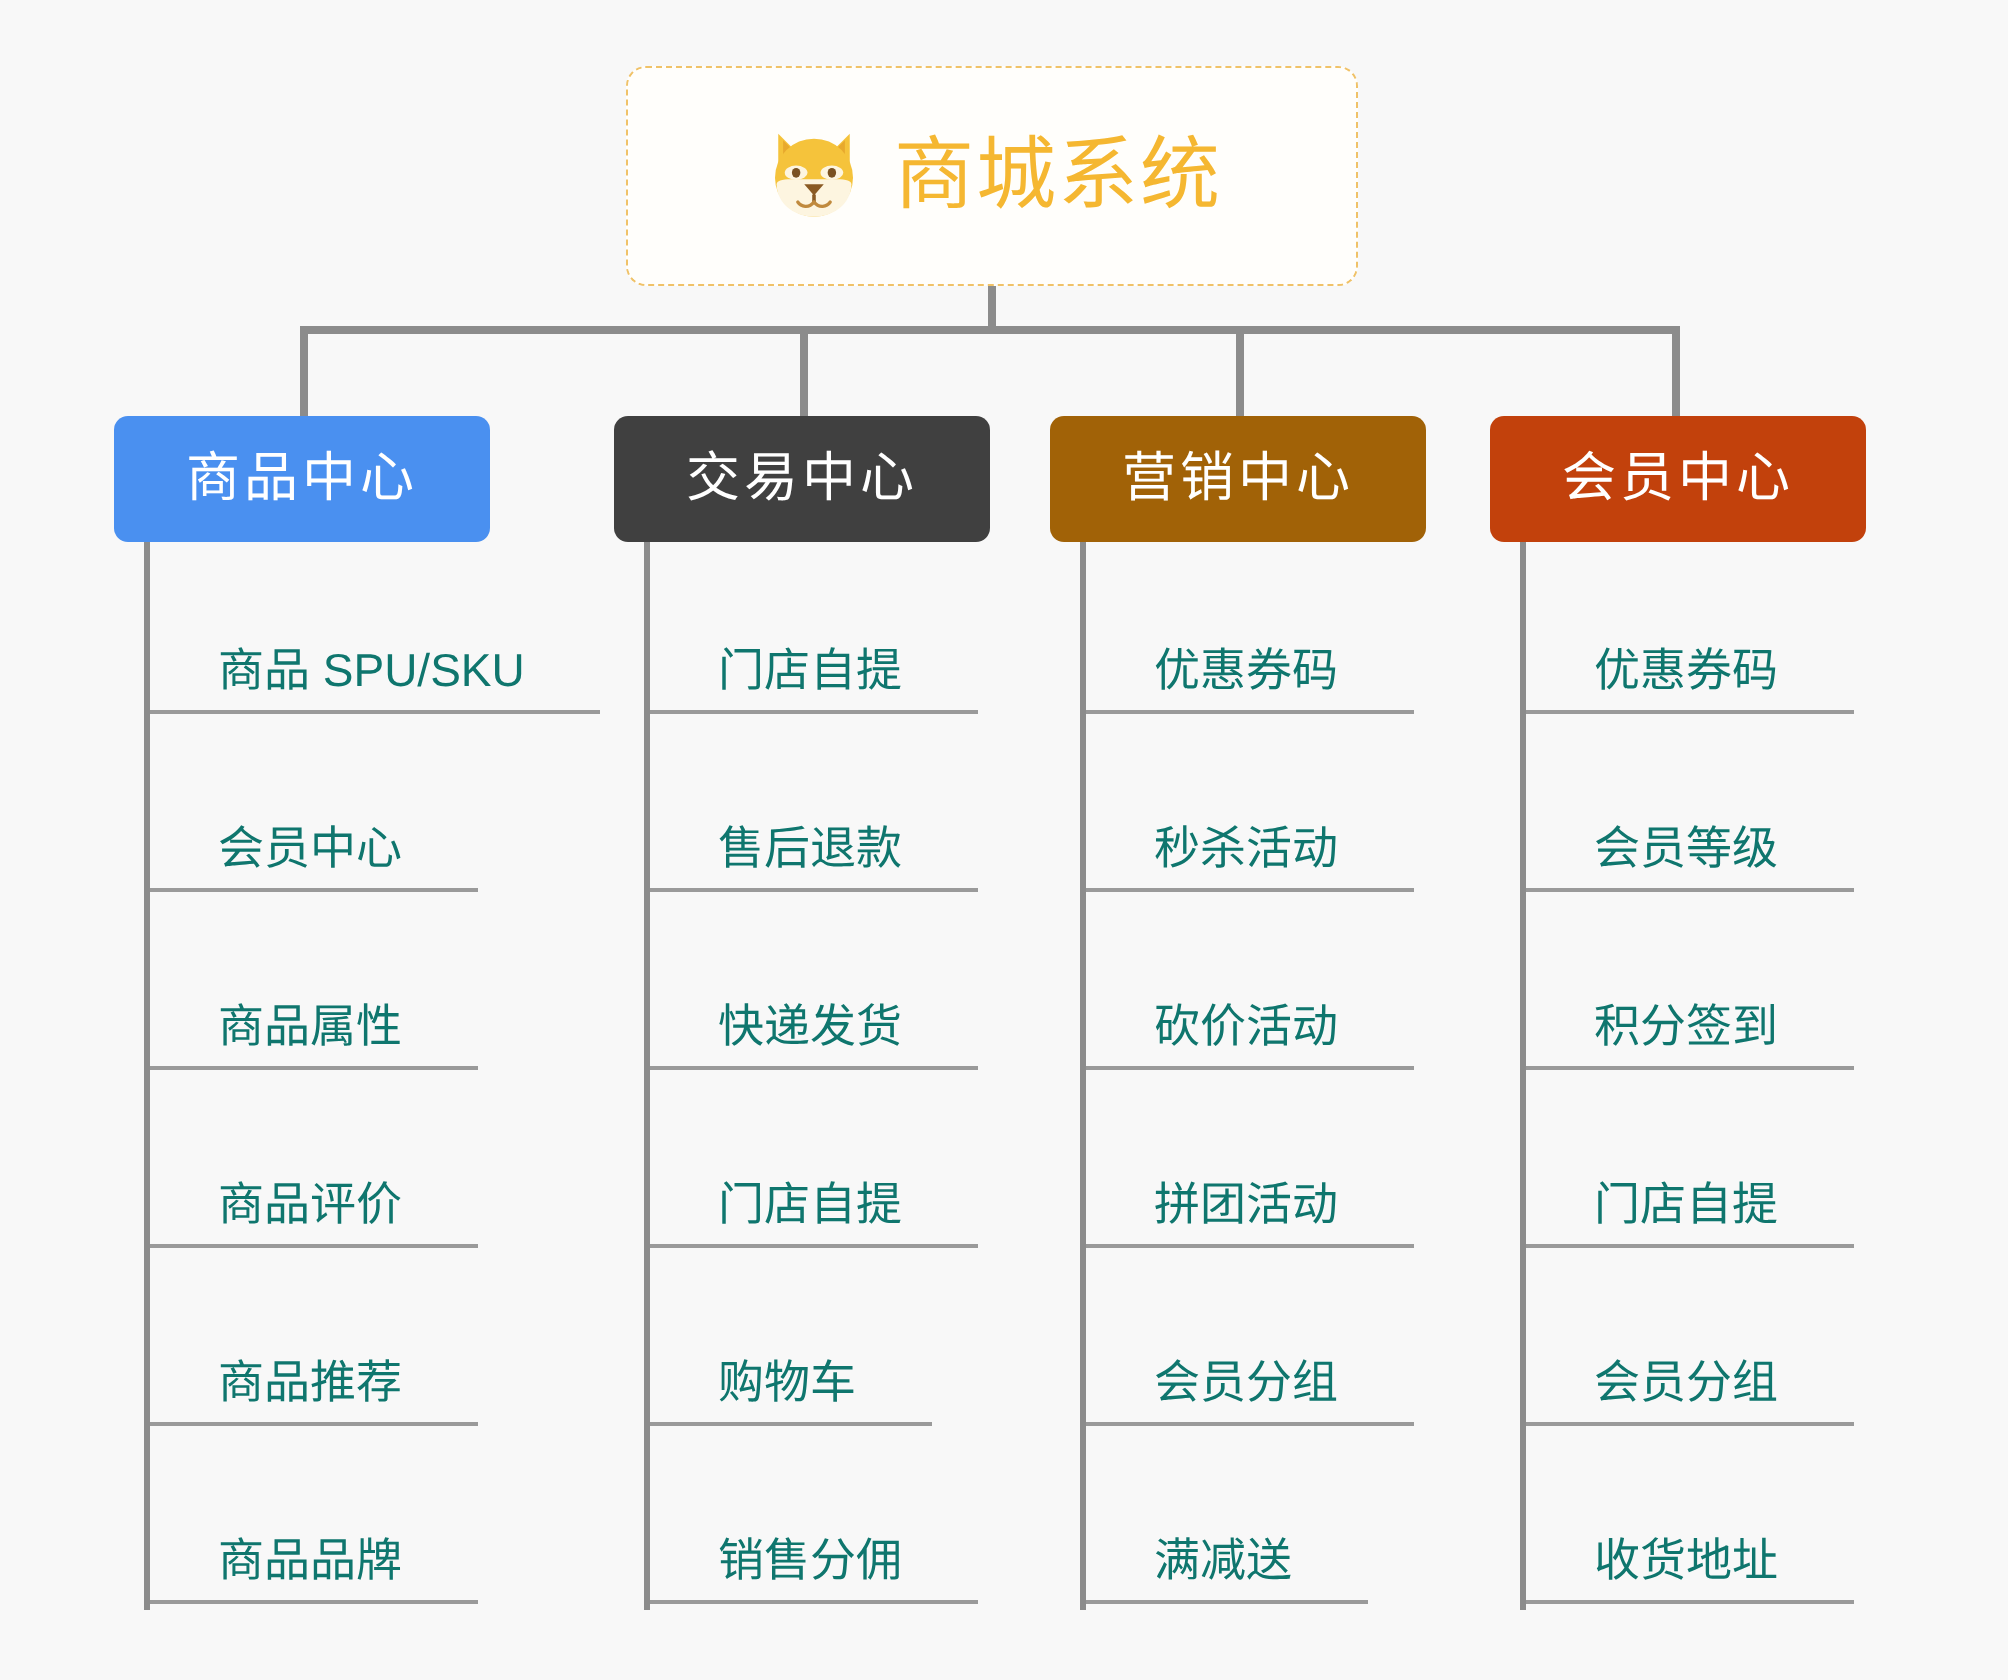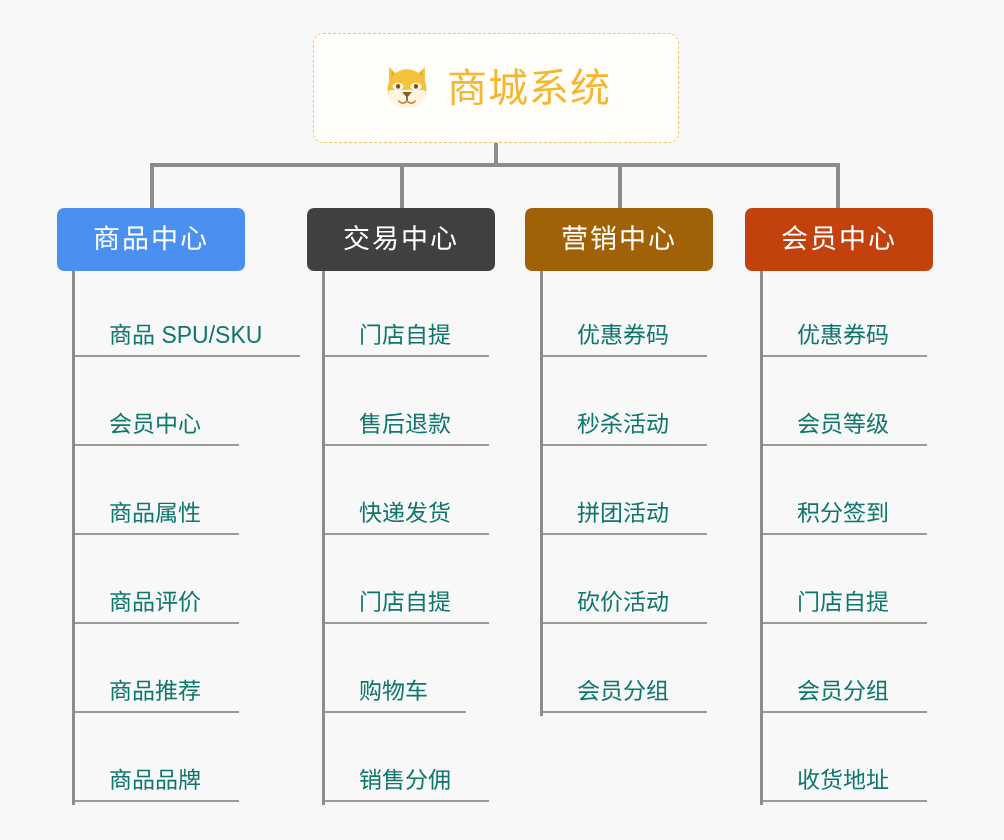--- a/index.html
+++ b/index.html
@@ -211,27 +211,30 @@
       <span>营销中心</span>
     </div>
     <div class="col-items">
       <div class="item">
           <span class="item-label">优惠券码</span>
         </div>
       <div class="item">
           <span class="item-label">秒杀活动</span>
         </div>
       <div class="item">
+          <span class="item-label">砍价活动</span>
+        </div>
+      <div class="item">
           <span class="item-label">拼团活动</span>
         </div>
       <div class="item">
-          <span class="item-label">砍价活动</span>
-        </div>
-      <div class="item">
           <span class="item-label">会员分组</span>
+        </div>
+      <div class="item">
+          <span class="item-label">满减送</span>
         </div>
     </div>
   </div>
 
   <div class="column" style="left:745px">
     <div class="col-head" style="background:#c2410c">
       <span>会员中心</span>
     </div>
     <div class="col-items">
       <div class="item">

